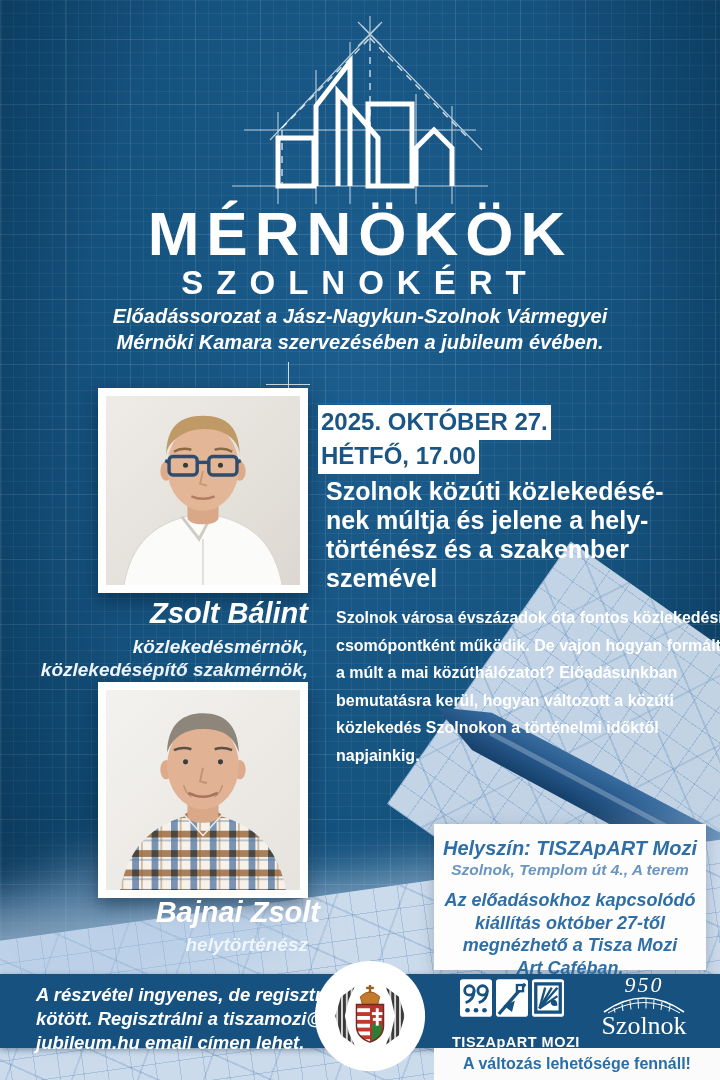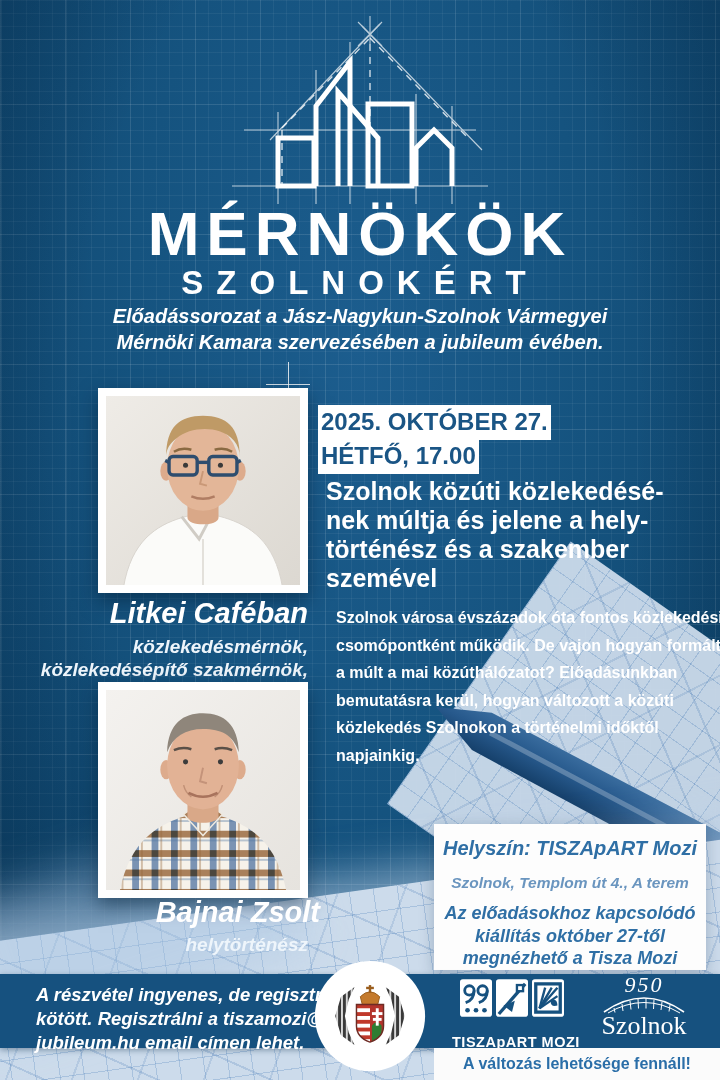--- a/index.html
+++ b/index.html
@@ -52,21 +52,21 @@
   .n1{top:597px;} .r1a{top:636px;} .r1b{top:659px;}
   .n2{top:896px;padding-left:12px;} .r2a{top:934px;}
   
   .badge{left:318px;background:#fff;color:#1a5585;font-size:24px;font-weight:800;padding:3px 3px 4px;white-space:nowrap;}
   .badge.b1{top:405px;} .badge.b2{top:439px;}
   .event-title{left:326px;top:477px;width:390px;color:#fff;font-size:25px;font-weight:800;line-height:29px;}
   .event-desc{left:336px;top:604px;width:394px;color:#fff;font-size:16px;font-weight:700;line-height:27.5px;}
   .venue{left:434px;top:824px;width:272px;height:146px;background:#fdfdfd;box-sizing:border-box;
          padding:13px 8px 0;text-align:center;font-style:italic;box-shadow:0 4px 14px rgba(10,40,70,.25);}
   .venue-heading{color:#2f6fa5;font-size:20px;font-weight:bold;}
-  .venue-address{color:#6a95bf;font-size:15.5px;font-weight:600;margin-top:14px;}
+  .venue-address{color:#6a95bf;font-size:15.5px;font-weight:600;margin-top:1px;}
   .venue-note{color:#2f6fa5;font-size:18px;font-weight:600;line-height:22.5px;margin-top:10px;}
   
   .footer-bar{left:0;top:974px;width:720px;height:74px;background:#16517f;box-shadow:0 2px 6px rgba(8,40,70,.4);}
   .reg{left:36px;top:983px;color:#fff;font-size:18.5px;font-weight:bold;font-style:italic;line-height:24px;}
   .seal{left:312px;top:958px;width:116px;height:116px;}
   .tp-logo{left:452px;top:979px;width:120px;text-align:center;}
   .tp-tiles{display:flex;gap:4px;justify-content:center;}
   .tp-label{color:#fff;font-size:14.5px;font-weight:bold;letter-spacing:.5px;margin-top:17px;white-space:nowrap;}
   .sz-logo{left:596px;top:976px;width:96px;text-align:center;color:#fff;font-family:"Liberation Serif",serif;}
   .sz-950{font-size:22px;font-style:italic;letter-spacing:2px;line-height:18px;}
@@ -152,21 +152,21 @@
         <rect x="65" y="65" width="29" height="19" rx="4"></rect>
         <rect x="106" y="65" width="29" height="19" rx="4"></rect>
         <line x1="94" y1="71" x2="106" y2="71"></line>
         <line x1="65" y1="71" x2="61" y2="69"></line>
         <line x1="135" y1="71" x2="139" y2="69"></line>
       </g>
       <path d="M100 80 L 97 93 L 104 95" stroke="#c99877" stroke-width="2" fill="none"></path>
       <path d="M88 106 Q 100 111 112 106" stroke="#b07d63" stroke-width="2.5" fill="none"></path>
     </svg>
   </div>
-  <div class="layer speaker-name n1">Litkei Caféban</div>
+  <div class="layer speaker-name n1">Zsolt Bálint</div>
   <div class="layer speaker-role r1a">közlekedésmérnök,</div>
   <div class="layer speaker-role r1b">közlekedésépítő szakmérnök,</div>
 
   <div class="layer photo-card p2">
     <svg viewBox="0 0 200 210" preserveAspectRatio="xMidYMid slice">
       <defs>
         <linearGradient id="bg2" x1="0" y1="0" x2="1" y2="1">
           <stop offset="0" stop-color="#f4f2ef"></stop>
             <stop offset="1" stop-color="#e6e3de"></stop>
         </linearGradient>

